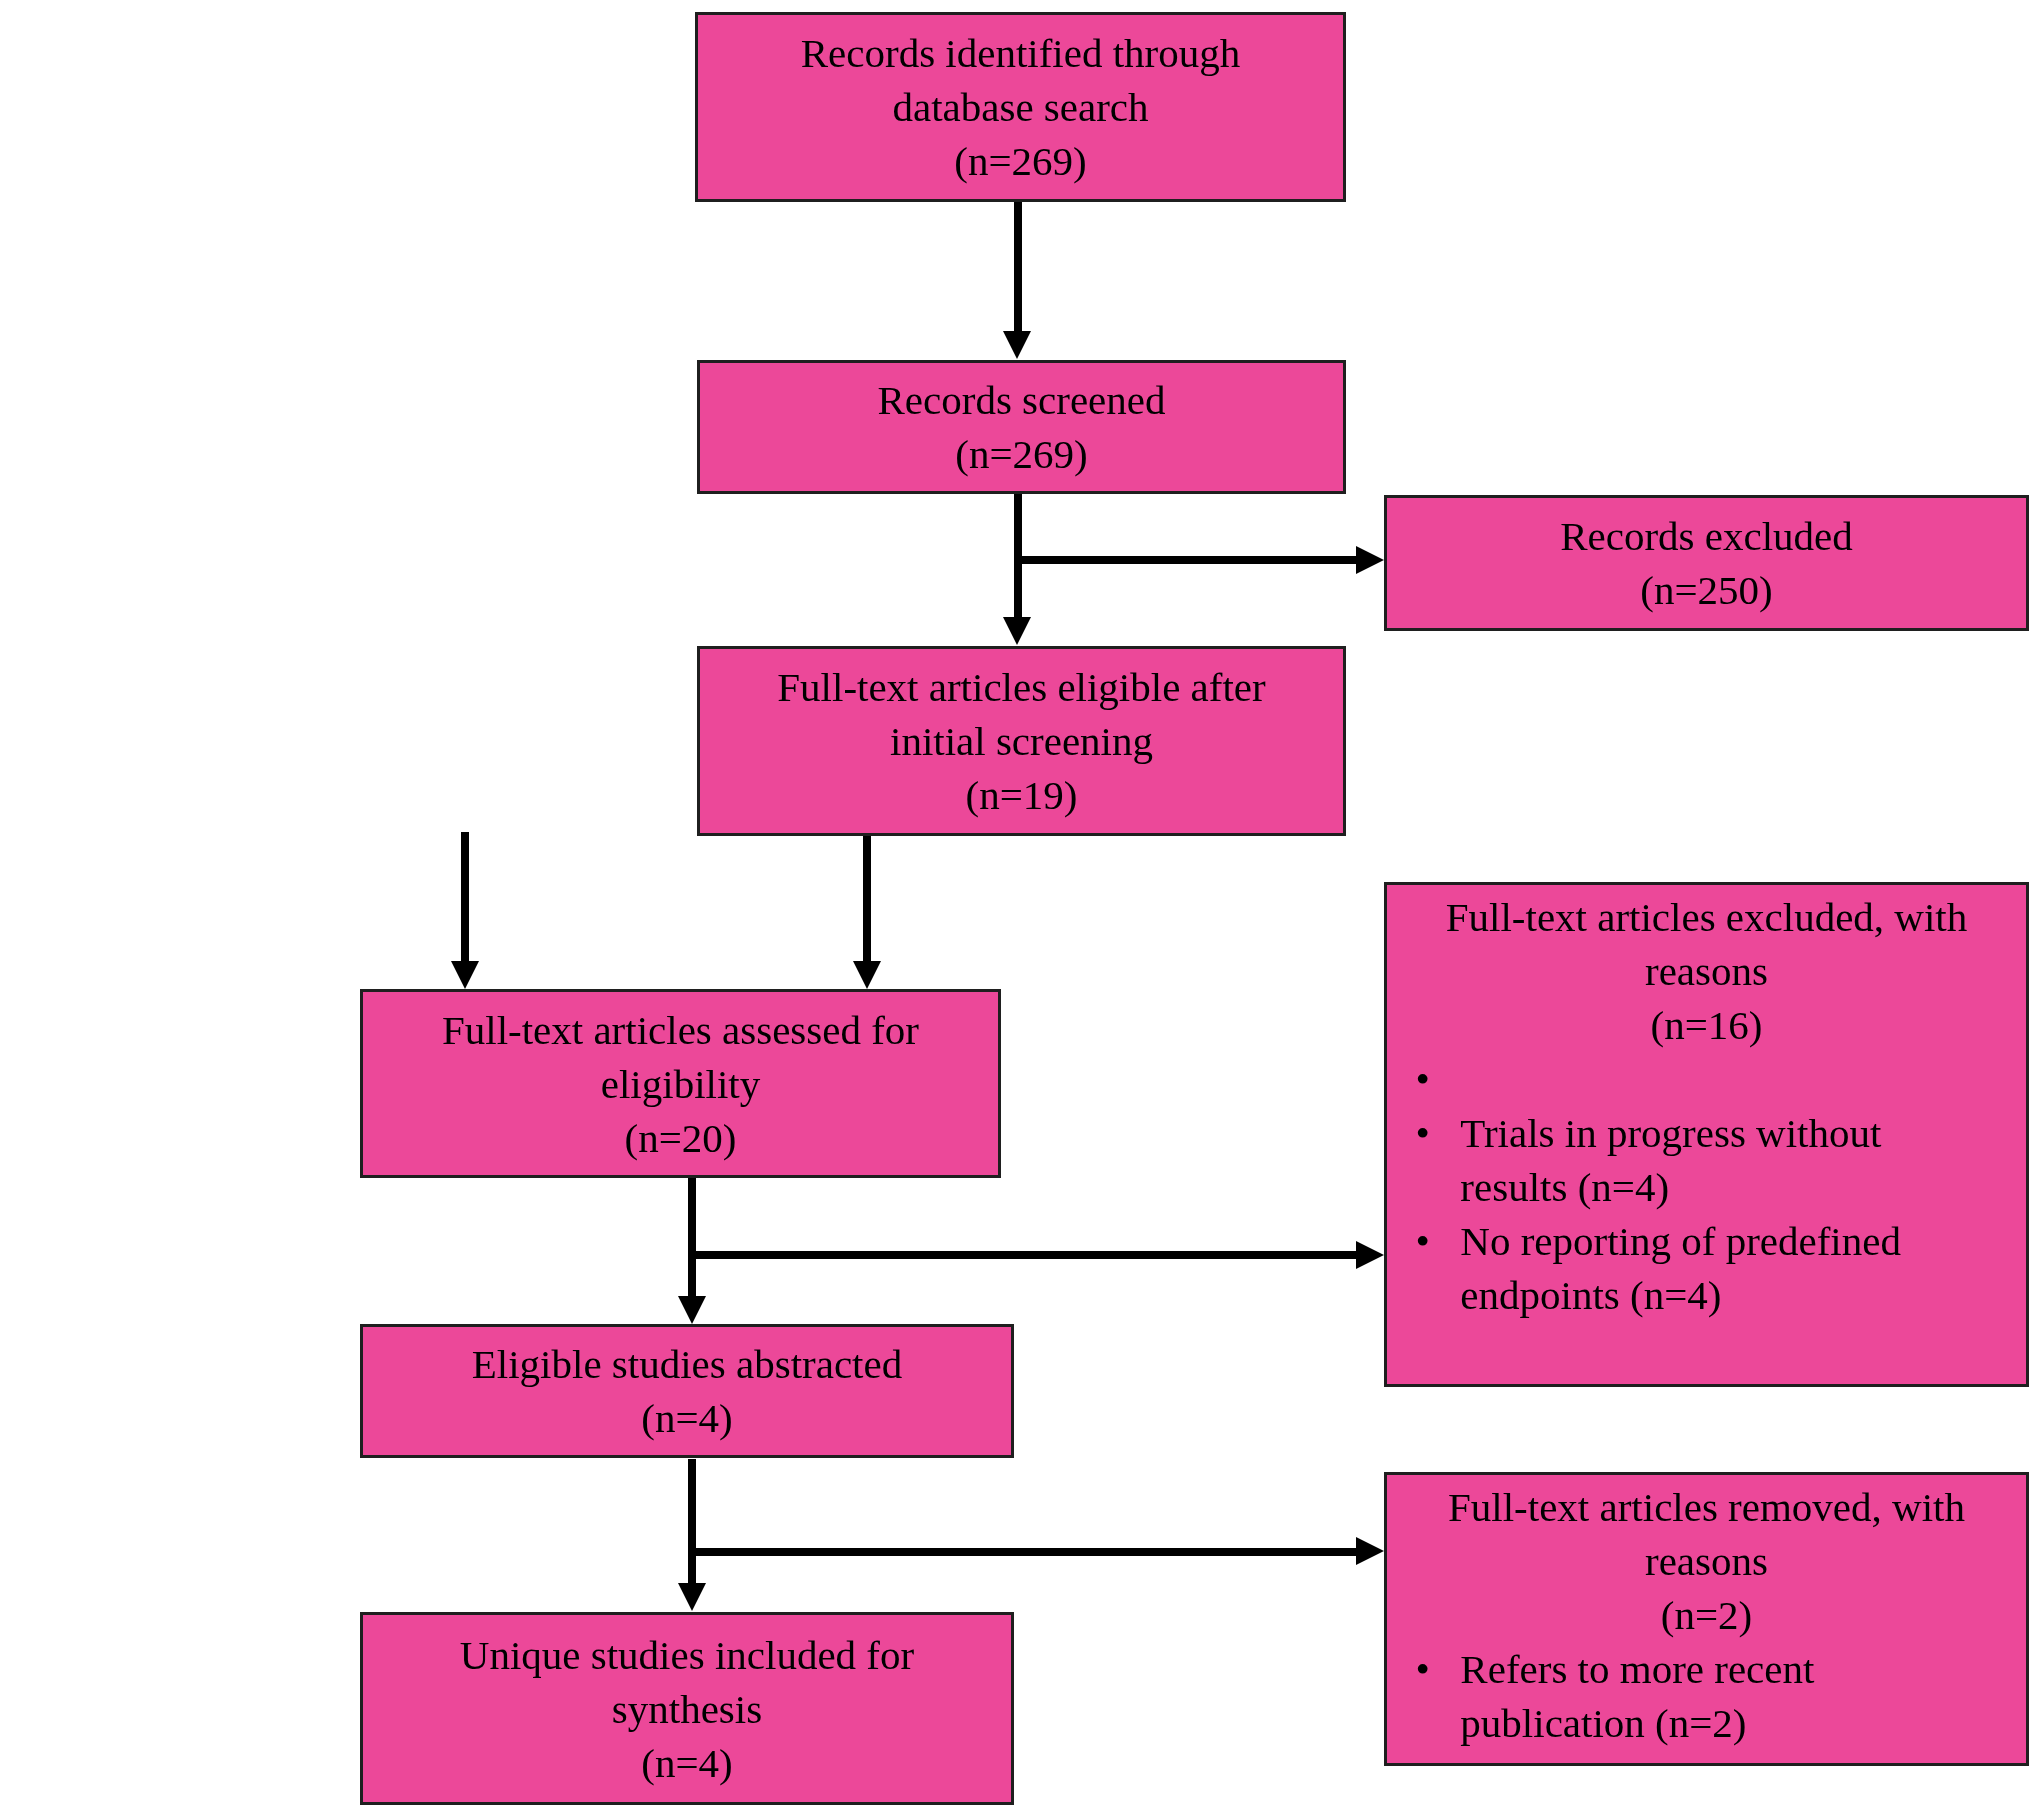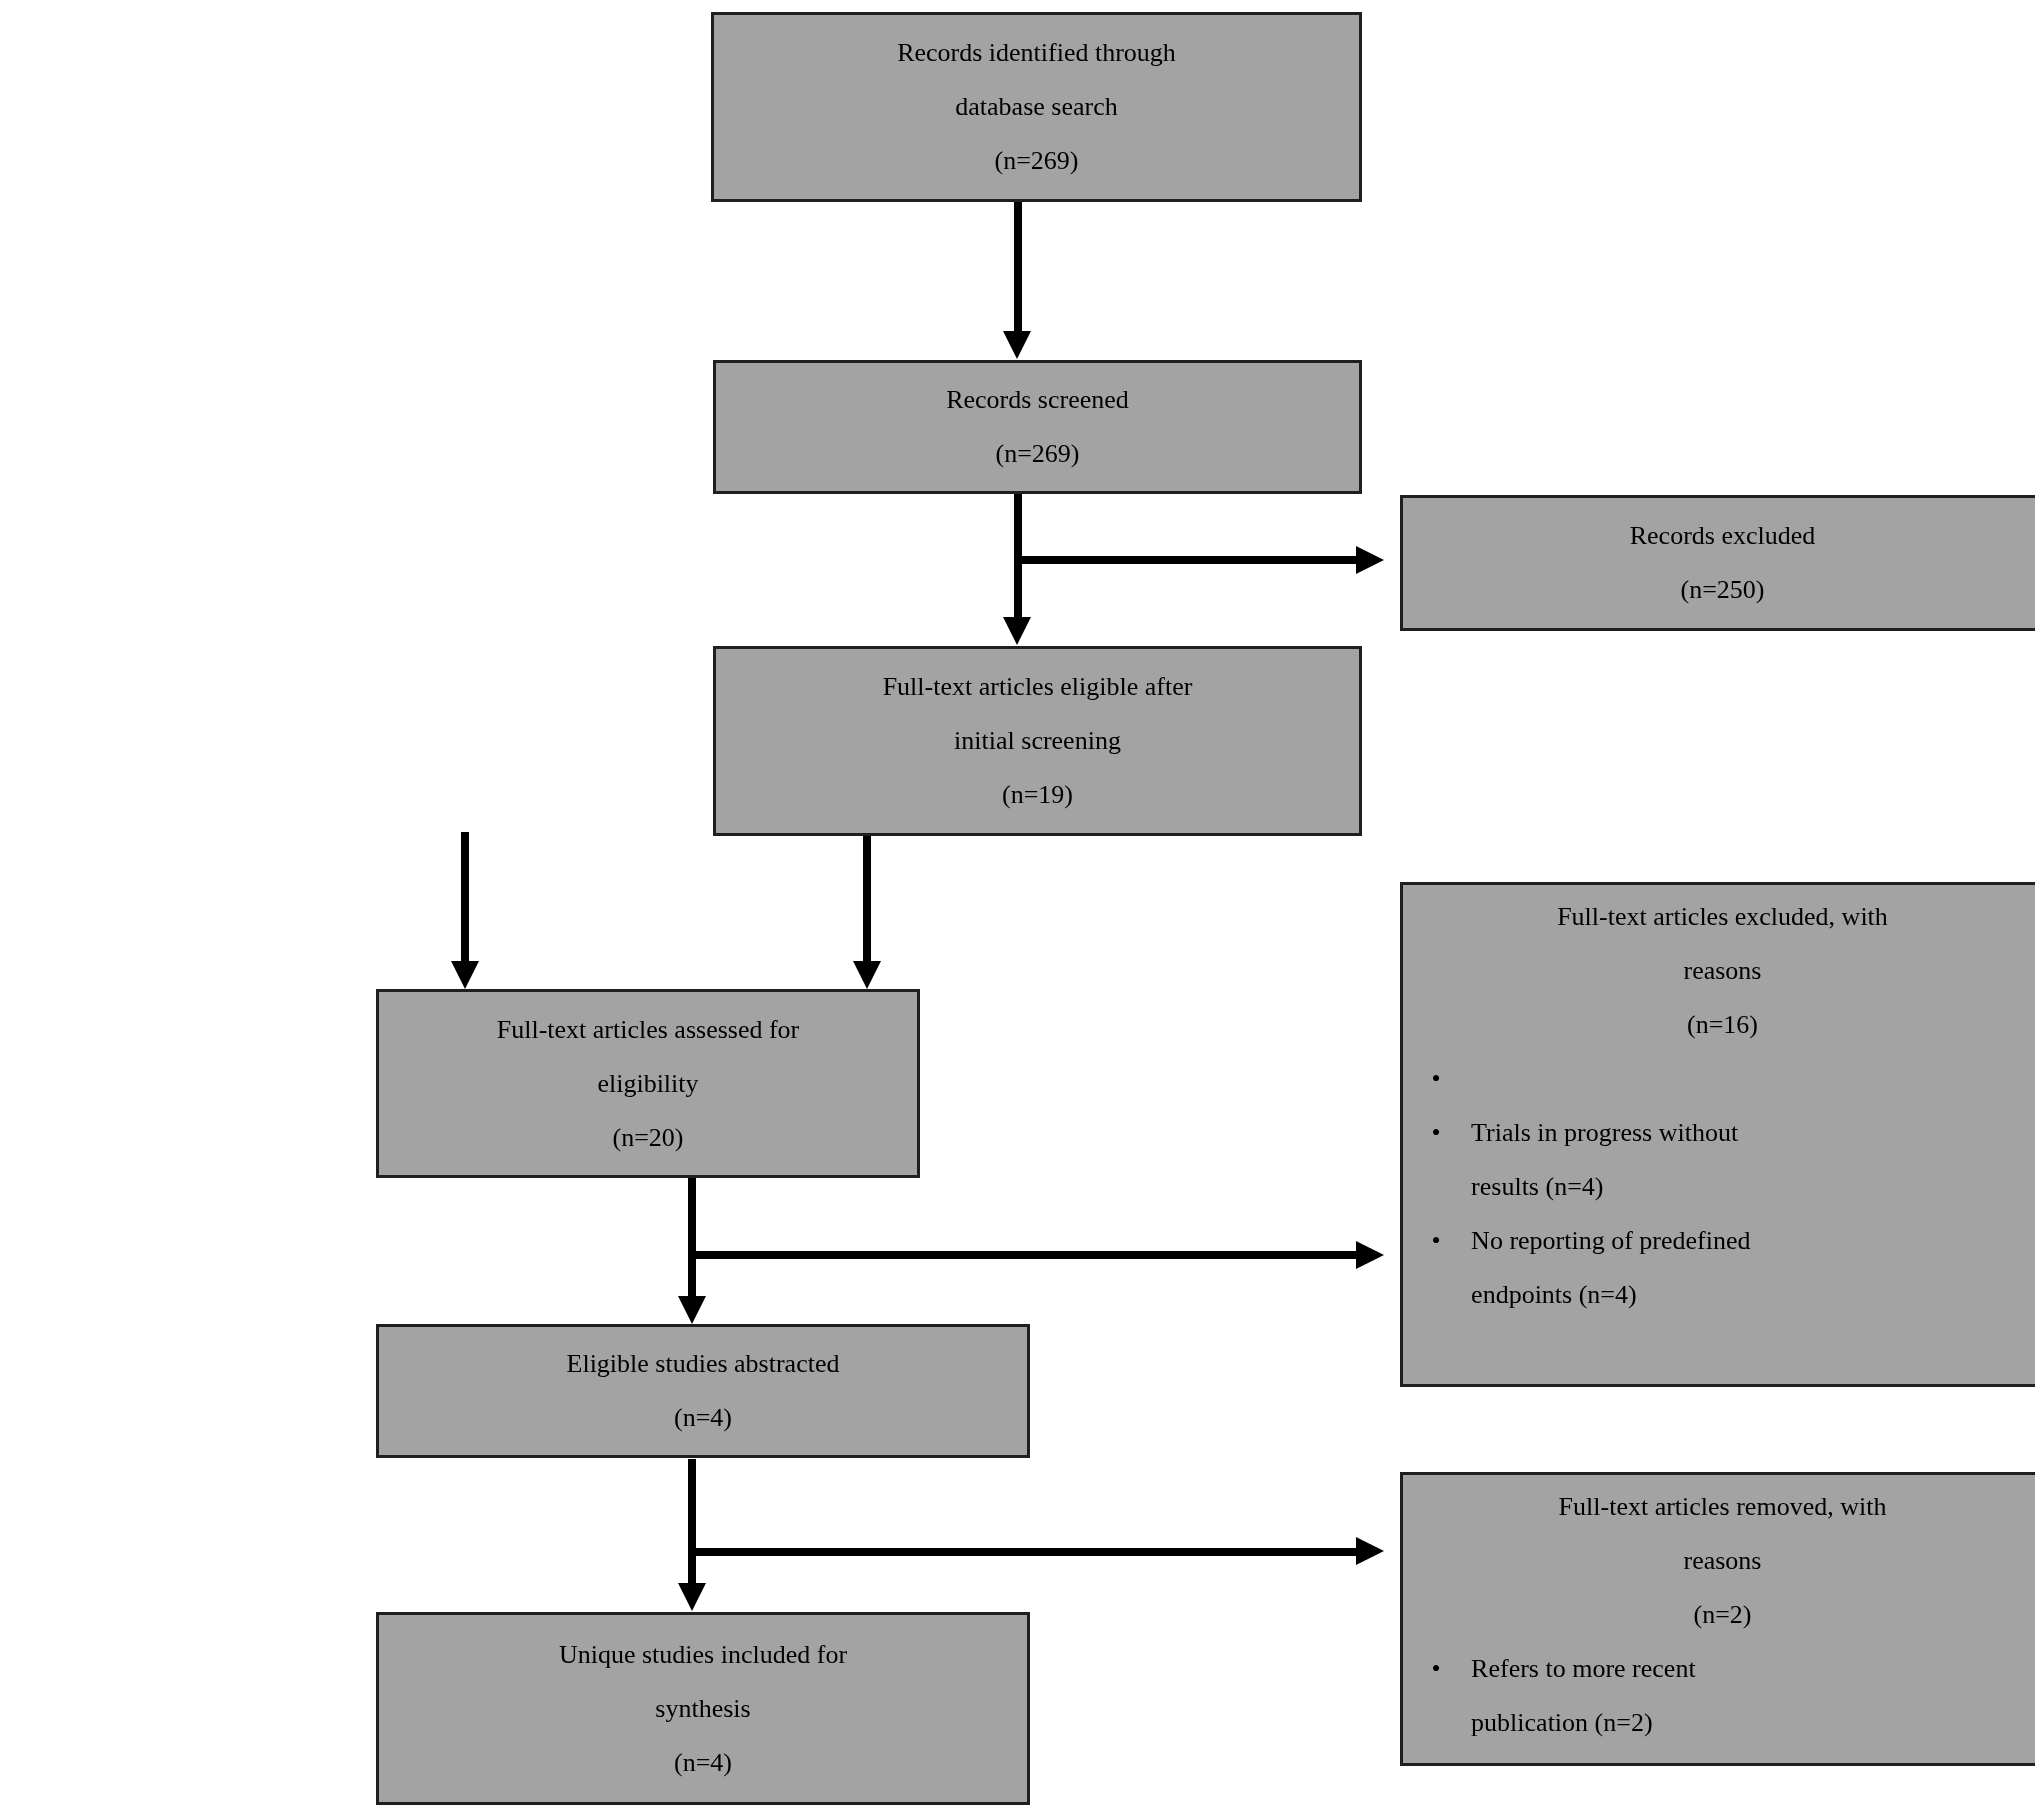--- a/index.html
+++ b/index.html
@@ -6,26 +6,25 @@
   #canvas {
     position: relative;
     width: 2035px;
     height: 1814px;
     background: #ffffff;
     font-family: "Liberation Serif", "DejaVu Serif", serif;
     color: #000000;
   }
   .box {
     position: absolute;
-    background: #a3a3a3;
+    background: #ec4899;
     border: 3.4px solid #1f1f1f;
     box-sizing: border-box;
-    font-size: 26px;
+    font-size: 41px;
     line-height: 54px;
-    margin-left: 16px;
   }
   .box--center {
     display: flex;
     align-items: center;
     justify-content: center;
     text-align: center;
   }
   .box-text {
     white-space: pre-line;
     text-align: center;
@@ -88,21 +87,21 @@
 (n=250)</div>
   </div>
 
 
   <div class="box box--center" style="left:697px;top:646px;width:649px;height:190px">
     <div class="box-text">Full-text articles eligible after
 initial screening
 (n=19)</div>
   </div>
 
-  <div class="box box--center" style="left:360px;top:989px;width:544px;height:189px">
+  <div class="box box--center" style="left:360px;top:989px;width:641px;height:189px">
     <div class="box-text">Full-text articles assessed for
 eligibility
 (n=20)</div>
   </div>
 
   <div class="box box--list" style="left:1384px;top:882px;width:645px;height:505px">
     <div class="box-title">Full-text articles excluded, with
 reasons
 (n=16)</div>
     <ul class="bullet-list">

